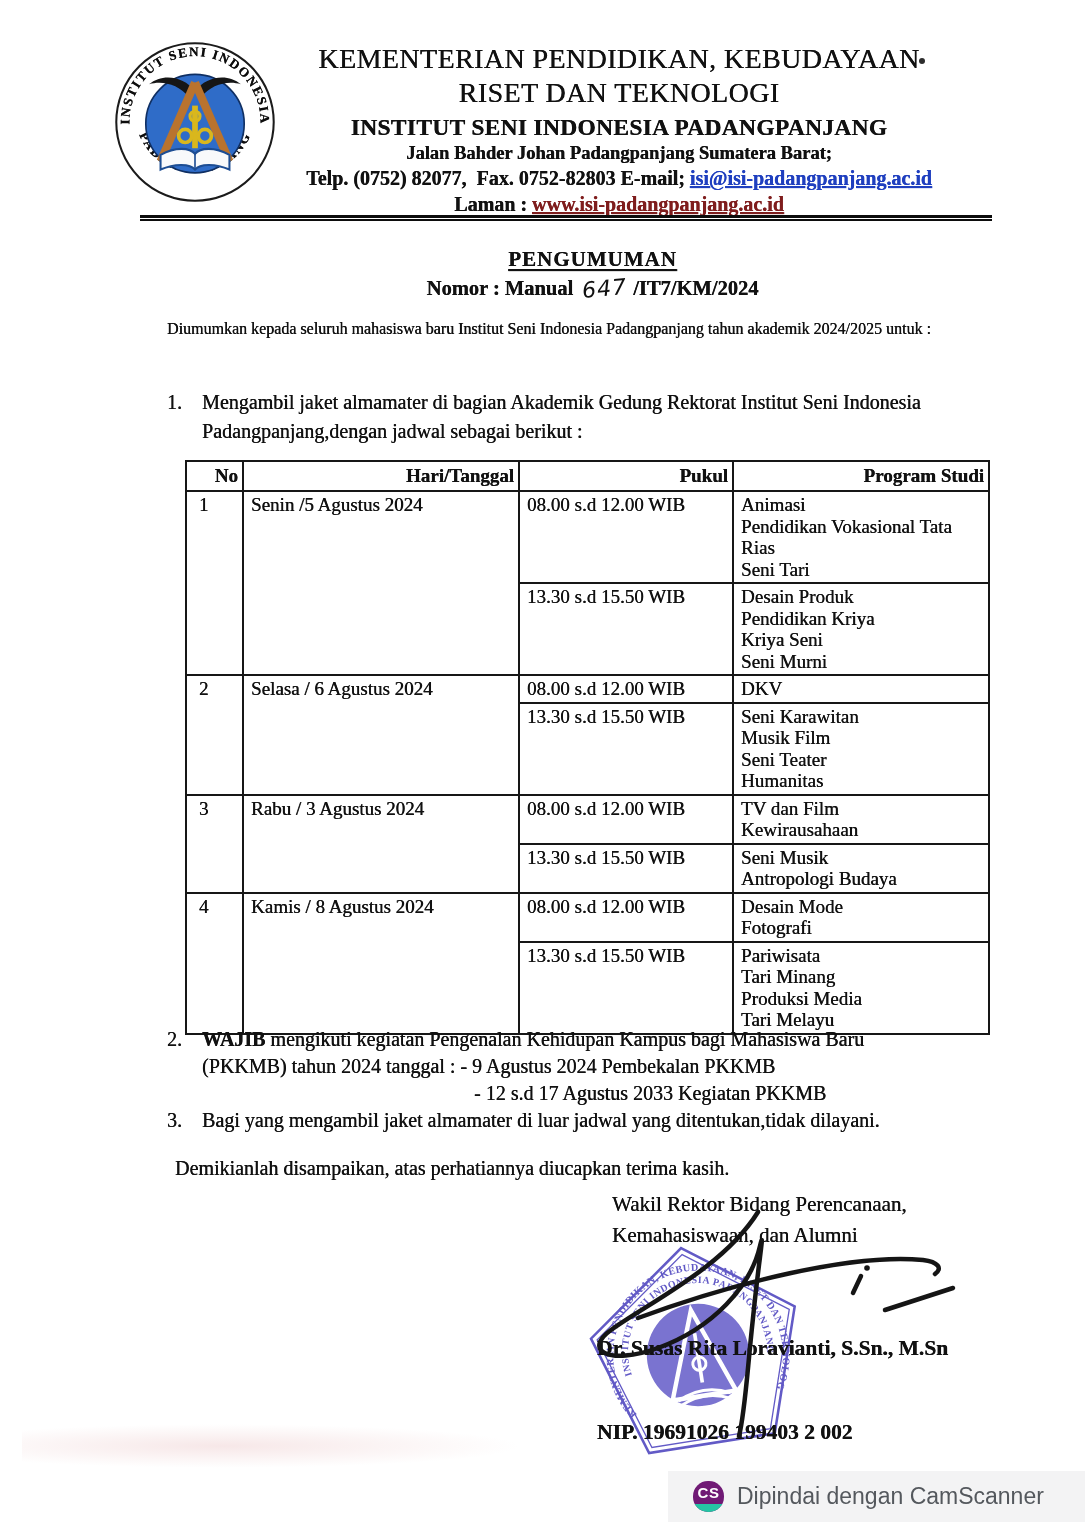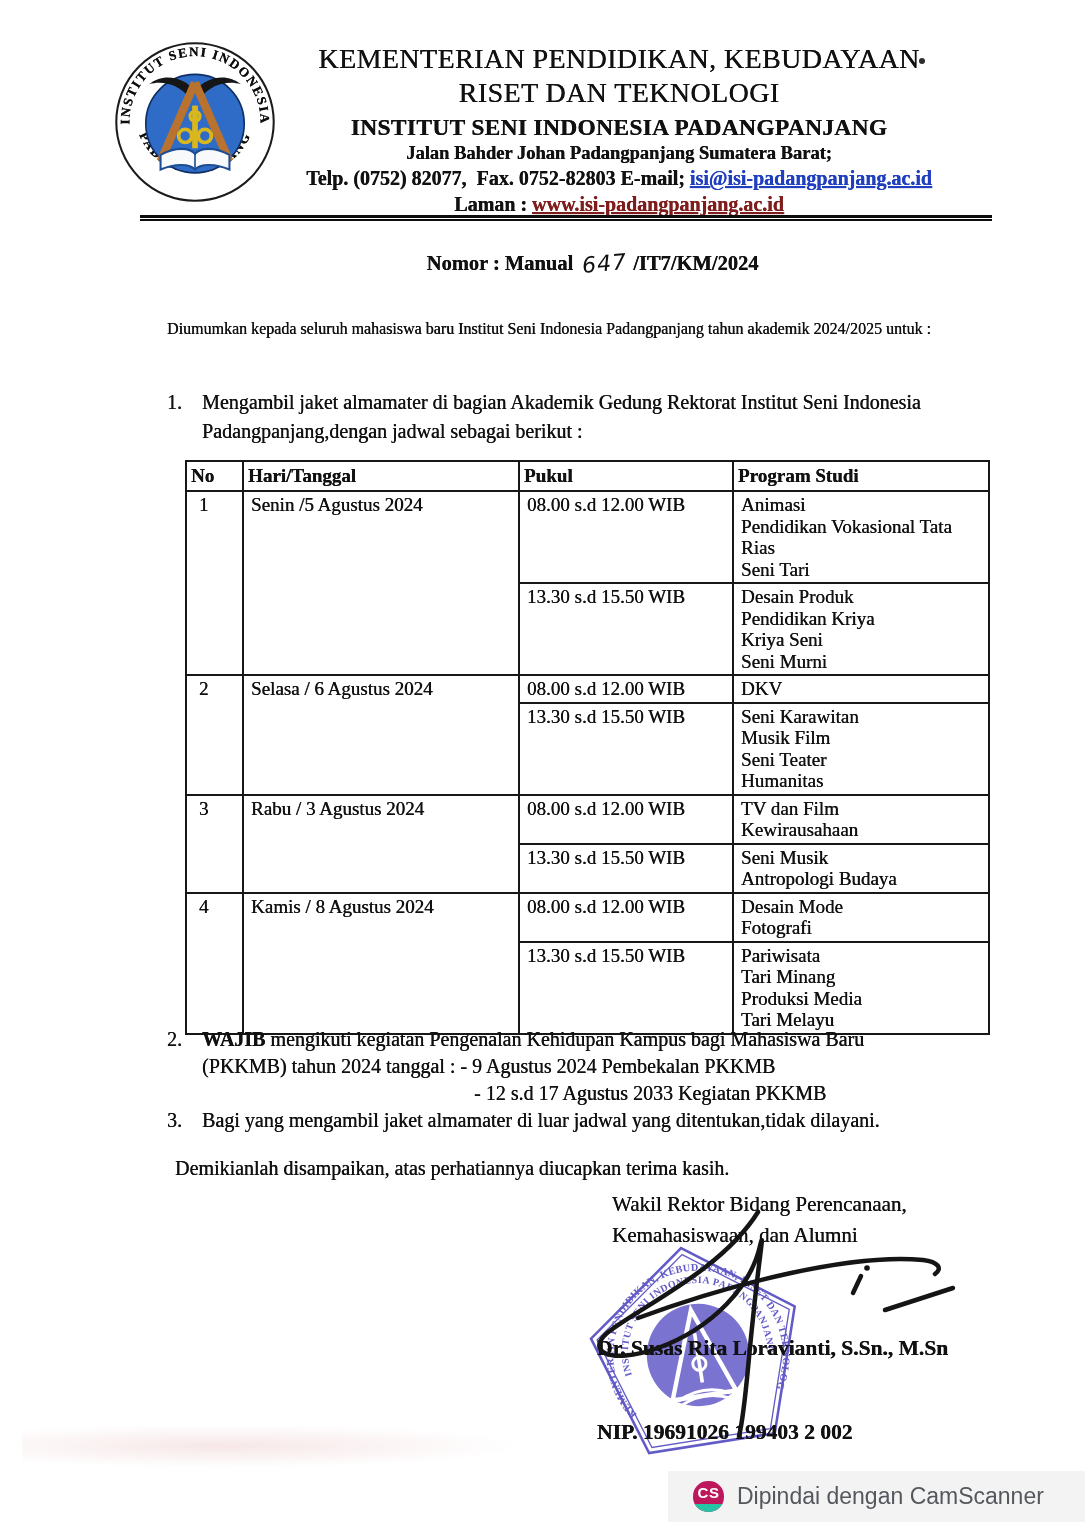--- a/index.html
+++ b/index.html
@@ -39,35 +39,35 @@
   .item2{left:167px;top:1026px;}
   .item2 .lines div{white-space:pre;}
   .item2 .l3{margin-left:272px;}
   .item3{left:167px;top:1107px;}
   .item3 .itext{width:815px;white-space:pre;}
   .closing{position:absolute;left:167px;top:1149px;font-size:20px;margin:8px;}
   
   .sched{position:absolute;left:185px;top:460px;border-collapse:collapse;table-layout:fixed;width:803px;
          font-size:19px;line-height:21.5px;}
   .sched th,.sched td{border:2px solid #171717;}
-  .sched th{font-weight:bold;text-align:left;padding:2px 4px;height:24px;}
+  .sched th{font-weight:bold;text-align:right;padding:2px 4px;height:24px;}
   .sched td{vertical-align:top;padding:2px 7px;}
   .c-no{padding-left:12px !important;}
   .c-prog{white-space:pre-line;}
   
   .sig-title{position:absolute;left:612px;top:1189px;font-size:21px;line-height:31px;z-index:4;}
   .stamp{position:absolute;left:552px;top:1238px;width:292px;height:234px;transform:rotate(-9deg);opacity:0.93;z-index:2;}
   .sig-name{position:absolute;left:597px;top:1336px;font-size:21.5px;font-weight:bold;z-index:5;}
   .sig-nip{position:absolute;left:597px;top:1420px;font-size:21.5px;font-weight:bold;z-index:5;}
   .signature{position:absolute;left:553px;top:1198px;width:430px;height:260px;z-index:6;}
   
   .footer-bar{position:absolute;left:668px;top:1471px;width:417px;height:51px;background:#f3f3f4;
               display:flex;align-items:center;padding-left:25px;box-sizing:border-box;
               font-family:"Liberation Sans","DejaVu Sans",sans-serif;text-shadow:none;}
-  .cs-icon{position:relative;width:31px;height:31px;border-radius:15px;background:#be185d;flex:0 0 31px;overflow:hidden;}
+  .cs-icon{position:relative;width:31px;height:31px;border-radius:15px;background:#701a75;flex:0 0 31px;overflow:hidden;}
   .cs-icon .cs-letters{position:absolute;top:1px;left:0;width:100%;text-align:center;
               color:#fff;font-weight:bold;font-size:15px;line-height:22px;letter-spacing:0.5px;}
   .cs-icon .teal{position:absolute;bottom:0;left:0;width:100%;height:8px;background:#25c4a4;}
   .cs-text{margin-left:13px;font-size:23px;color:#54585d;}
 </style>
 </head>
 <body>
 
 <div class="page">
 
@@ -104,20 +104,21 @@
     <div class="h1">RISET DAN TEKNOLOGI</div>
     <div class="h2">INSTITUT SENI INDONESIA PADANGPANJANG</div>
     <div class="h3">Jalan Bahder Johan Padangpanjang Sumatera Barat;</div>
     <div class="h4"><span>Telp. (0752) 82077,  Fax. 0752-82803 E-mail; </span><a class="email-link">isi@isi-padangpanjang.ac.id</a></div>
     <div class="h4"><span>Laman : </span><a class="site-link">www.isi-padangpanjang.ac.id</a></div>
   </header>
 
   <div class="rule"></div>
 
   <section class="title-block doc">
+    <div class="doc-title">PENGUMUMAN</div>
     <div class="doc-number"><span>Nomor : Manual</span><span class="hand">647</span><span>/IT7/KM/2024</span></div>
   </section>
 
   <p class="intro doc">Diumumkan kepada seluruh mahasiswa baru Institut Seni Indonesia Padangpanjang tahun akademik 2024/2025 untuk :</p>
 
   <div class="item item1 doc">
     <span class="num">1.</span>
     <div class="itext">Mengambil jaket almamater di bagian Akademik Gedung Rektorat Institut Seni Indonesia Padangpanjang,dengan jadwal sebagai berikut :</div>
   </div>
 

